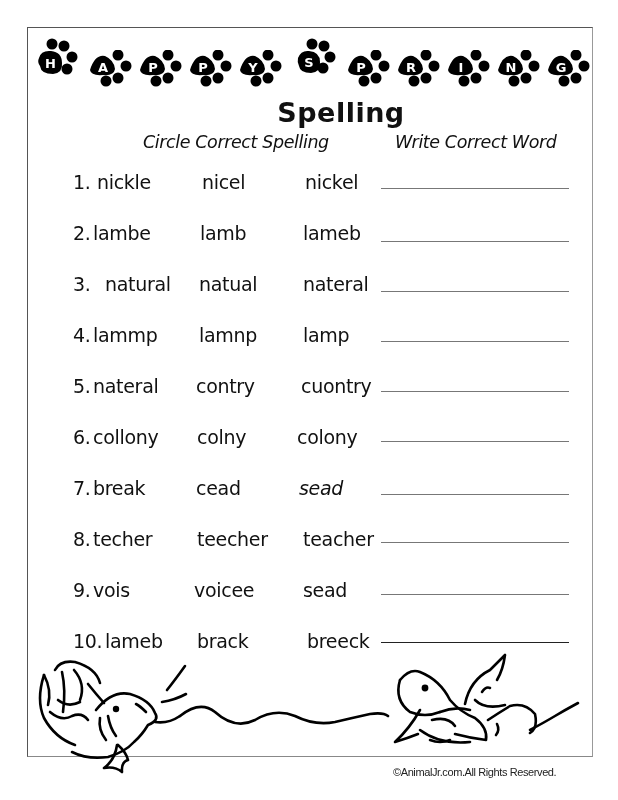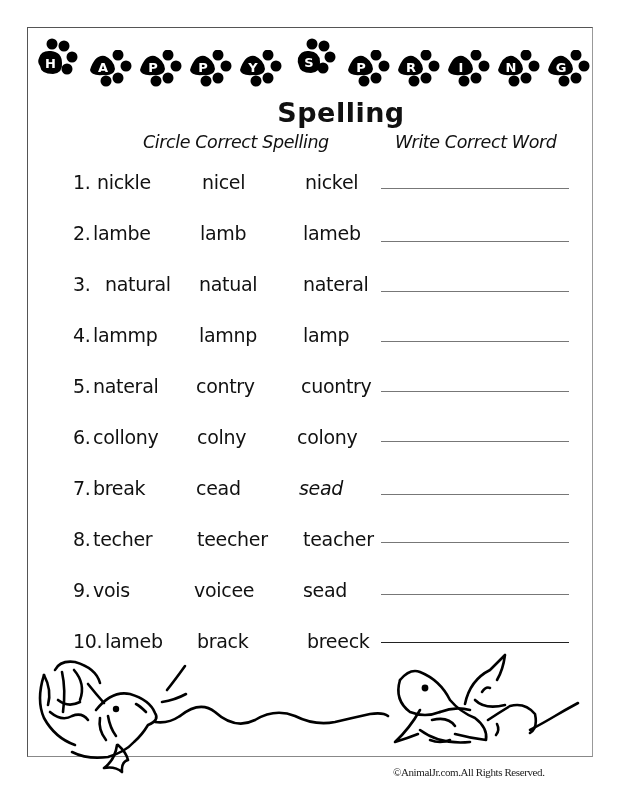--- a/index.html
+++ b/index.html
@@ -94,21 +94,21 @@
       left: 0;
       top: 640px;
       width: 618px;
       height: 140px;
     }
     .copyright {
       position: absolute;
       top: 766px;
       left: 393px;
       font-size: 11px;
-      font-family: Liberation Serif, serif;
+      font-family: Liberation Sans, sans-serif;
       color: #222;
       letter-spacing: -0.4px;
       white-space: nowrap;
     }
   </style>
 </head>
 <body>
 
 <div class="frame"></div>
 

